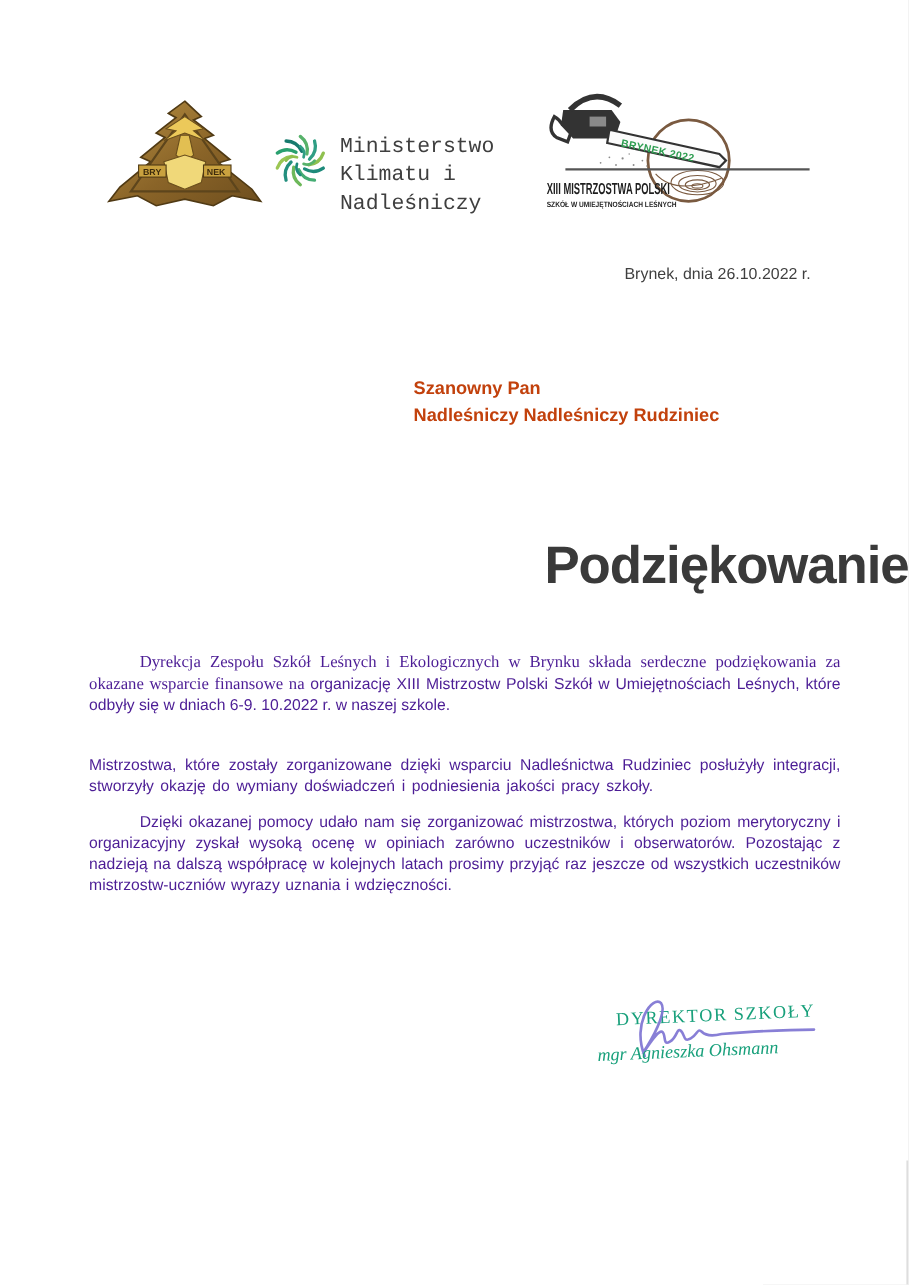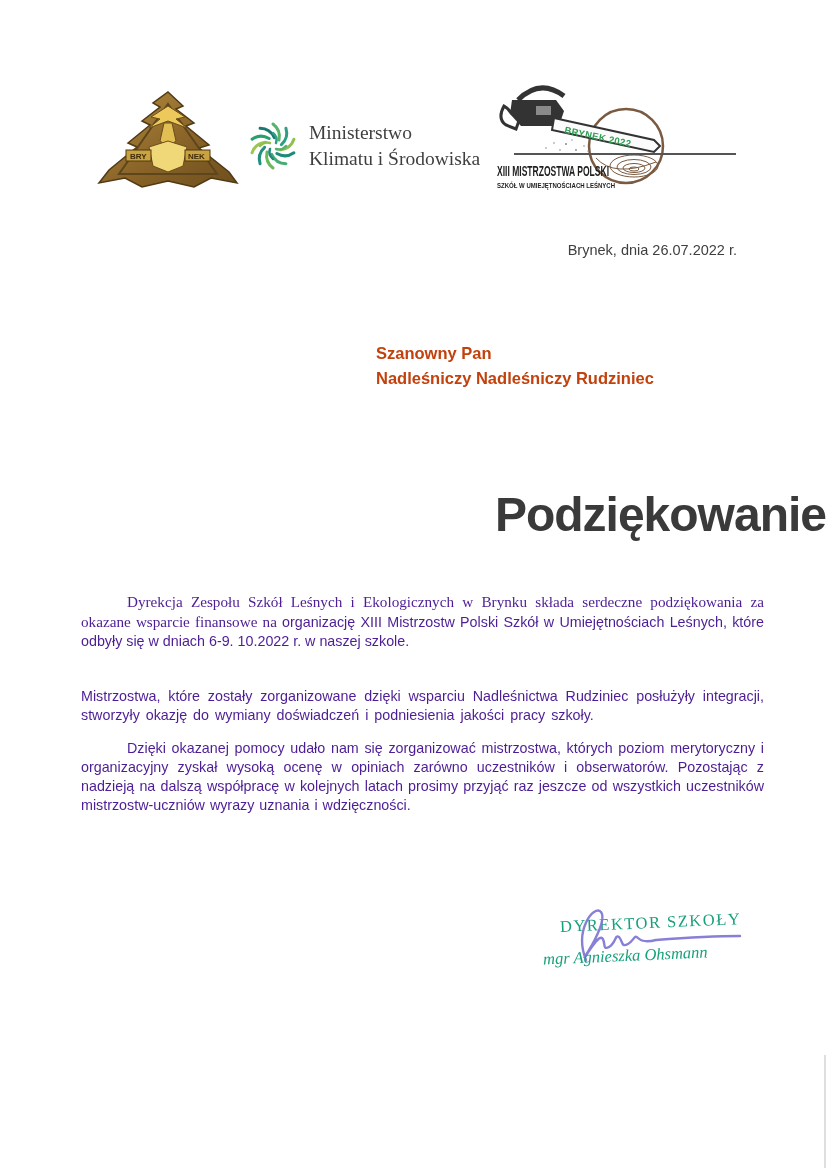--- a/index.html
+++ b/index.html
@@ -9,21 +9,21 @@
     width: 826px; height: 1168px;
     background: #ffffff;
     overflow: hidden;
     font-family: "Liberation Sans", sans-serif;
     color: #3c3c3c;
   }
   
   .badge-logo   { position: absolute; left: 97px;  top: 90px;  width: 142px; height: 100px; }
   .ministry     { position: absolute; left: 246px; top: 117px; width: 250px; height: 60px; }
   .ministry-spiral { position: absolute; left: 0; top: 2px; width: 54px; height: 54px; }
-  .ministry-text { position: absolute; left: 63px; top: 3px; font-family: Liberation Serif, serif;
+  .ministry-text { position: absolute; left: 63px; top: 3px; font-family: Liberation Mono, monospace;
                    font-size: 19.5px; line-height: 26px; color: #3f3f3f; }
   .champ-logo   { position: absolute; left: 496px; top: 80px; width: 244px; height: 122px; }
 
   .dateline { position: absolute; top: 242px; right: 89px; font-size: 14.5px; color: #3f3f3f; }
 
   .addressee { position: absolute; left: 376px; top: 341px; font-size: 16.5px; font-weight: bold;
                line-height: 25px; color: #c2410c; }
 
   .title { position: absolute; left: 0; top: 487px; width: 826px; text-align: right;
            font-size: 48px; font-weight: bold; letter-spacing: -1px; color: #3a3a3a; }
@@ -84,21 +84,21 @@
       </g>
       <g fill="none" stroke-linecap="round" stroke-width="2.5">
         <path d="M27,14 Q32,18 30,24" stroke="#2f9e84"></path>
         <path d="M27,14 Q32,18 30,24" stroke="#57b26a" transform="rotate(90 27 27)"></path>
         <path d="M27,14 Q32,18 30,24" stroke="#1d8a7a" transform="rotate(180 27 27)"></path>
         <path d="M27,14 Q32,18 30,24" stroke="#8fc04f" transform="rotate(270 27 27)"></path>
       </g>
     </svg>
     <div class="ministry-text">
       <div>Ministerstwo</div>
-      <div>Klimatu i Środowiska</div>
+      <div>Klimatu i Nadleśniczy</div>
     </div>
   </div>
 
   <svg class="champ-logo" viewBox="0 0 244 122">
 
     <circle cx="130" cy="66" r="37" fill="none" stroke="#7a5a40" stroke-width="2.5"></circle>
     <g fill="none" stroke="#7a5a40" stroke-width="1">
       <ellipse cx="138" cy="86" rx="24" ry="11"></ellipse>
       <ellipse cx="138" cy="87" rx="17" ry="7.5"></ellipse>
       <ellipse cx="138" cy="88" rx="11" ry="4.5"></ellipse>
@@ -124,21 +124,21 @@
       <path d="M16,20 h44 l8,11 -5,15 h-38 l-11,-12 z" fill="#333"></path>
       <path d="M22,20 Q44,-2 68,16" fill="none" stroke="#333" stroke-width="5"></path>
       <rect x="40" y="26" width="15" height="9" fill="#8a8a8a"></rect>
       <polygon points="58,38 158,60 164,66 158,72 56,50" fill="#fbfbfb" stroke="#333" stroke-width="2"></polygon>
       <text transform="rotate(12 68 53)" x="68" y="53" font-size="9.5" font-weight="bold" fill="#2f9e52" letter-spacing="0.4">BRYNEK 2022</text>
     </g>
     <text x="1" y="96" font-size="14.5" font-weight="bold" fill="#1e1e1e" textLength="112" lengthAdjust="spacingAndGlyphs">XIII MISTRZOSTWA POLSKI</text>
     <text x="1" y="108" font-size="7" font-weight="bold" fill="#1e1e1e" textLength="118" lengthAdjust="spacingAndGlyphs">SZKÓŁ W UMIEJĘTNOŚCIACH LEŚNYCH</text>
   </svg>
 
-  <div class="dateline">Brynek, dnia 26.07.2022 r.</div>
+  <div class="dateline">Brynek, dnia 26.10.2022 r.</div>
 
   <div class="addressee">
     <div>Szanowny Pan</div>
     <div>Nadleśniczy Nadleśniczy Rudziniec</div>
   </div>
 
   <h1 class="title">Podziękowanie</h1>
 
   <div class="body-block">
     <p class="p1"><span class="seg-serif">Dyrekcja Zespołu Szkół Leśnych i Ekologicznych w Brynku składa serdeczne podziękowania za okazane wsparcie finansowe na </span><span class="seg-sans">organizację XIII Mistrzostw Polski Szkół w Umiejętnościach Leśnych, które odbyły się w dniach 6-9. 10.2022 r.  w naszej szkole.</span></p>

